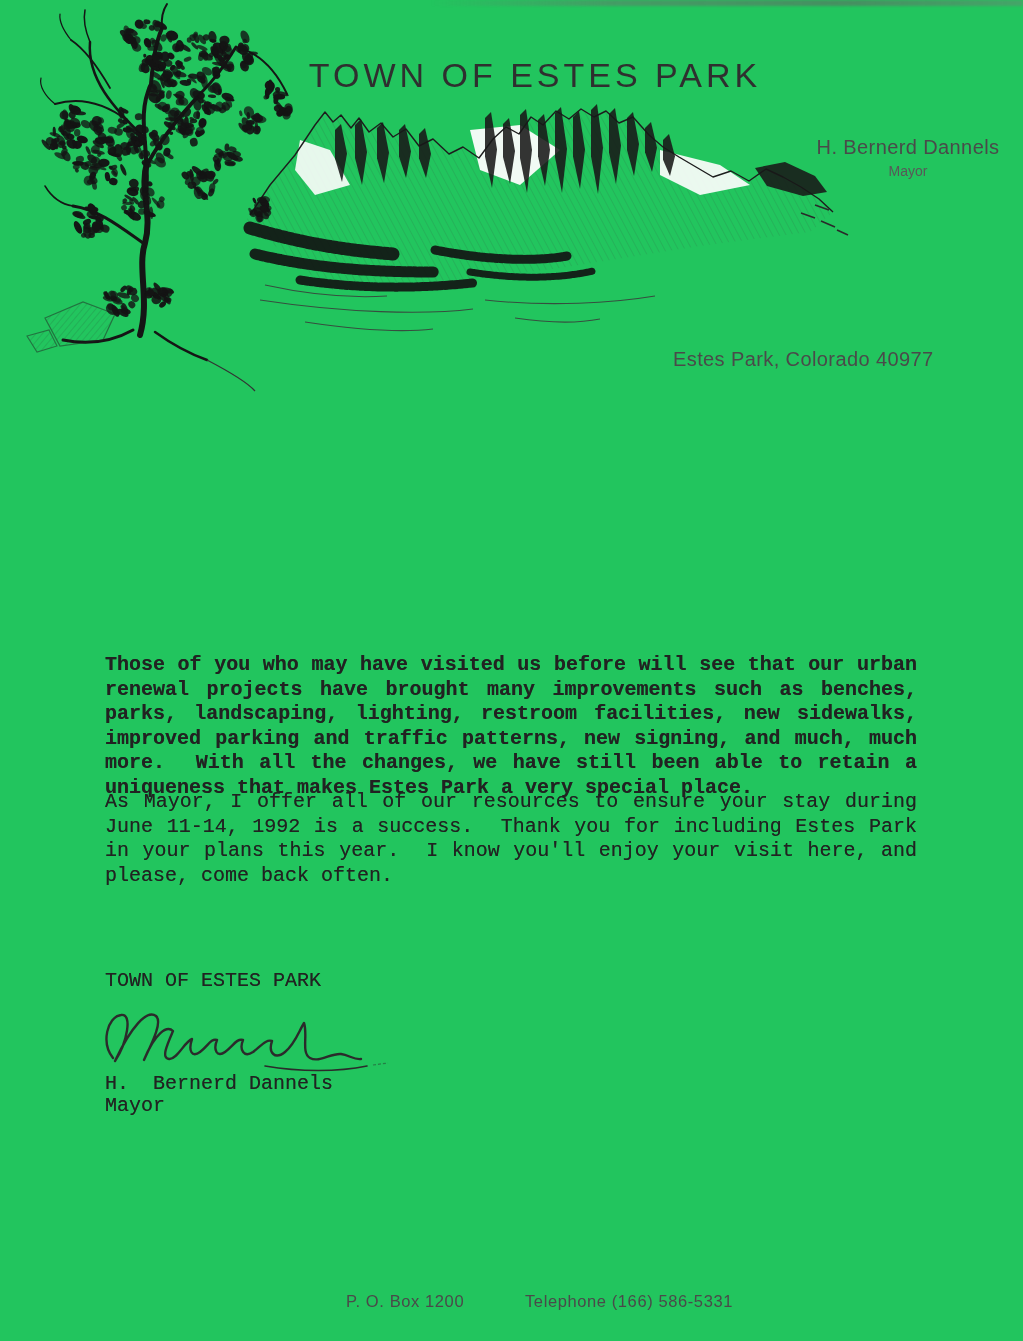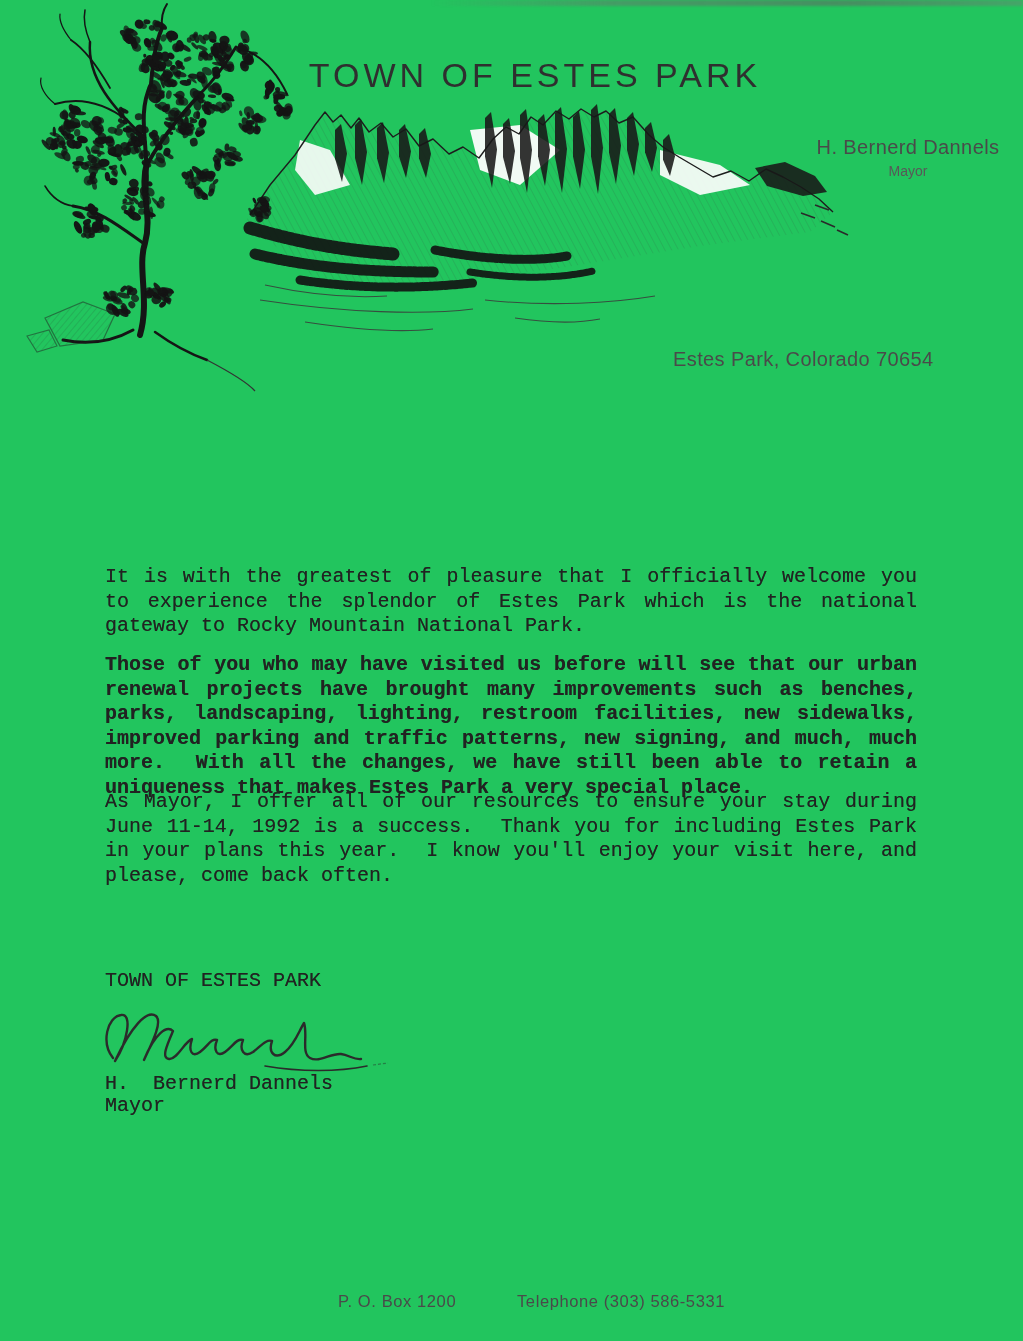--- a/index.html
+++ b/index.html
@@ -32,21 +32,21 @@
   .salutation{top:507px;}
   .p1{top:565px;}
   .p2{top:653px;font-weight:bold;}
   .p3{top:790px;}
   .closing{top:929px;}
   .org-line{top:969px;}
   .signer-name{top:1072px;}
   .signer-title{top:1094px;}
   .signature{position:absolute;left:95px;top:1003px;width:300px;height:78px;}
   .footer-item{
-    position:absolute;top:1292px;font-size:16.5px;letter-spacing:.6px;color:#4a4a4a;
+    position:absolute;top:1292px;font-size:16.5px;letter-spacing:.6px;color:#4a4a4a;margin-left:8px;
   }
   .footer-pobox{left:338px;}
   .footer-phone{left:517px;}
 </style>
 </head>
 <body>
 
 <div class="page">
 
   <div class="scan-strip"></div>
@@ -675,32 +675,31 @@
         <ellipse cx="267.0" cy="110.7" rx="2.4" ry="4.2" transform="rotate(40 267.0 110.7)" fill="#141414" opacity="0.89"></ellipse>
         <ellipse cx="267.2" cy="113.0" rx="5.4" ry="2.6" transform="rotate(0 267.2 113.0)" fill="#141414" opacity="0.82"></ellipse>
       </g>
   </svg>
 
   <div class="lh-title">TOWN OF ESTES PARK</div>
   <div class="mayor-block">
     <div class="mayor-name">H. Bernerd Dannels</div>
     <div class="mayor-title">Mayor</div>
   </div>
-  <div class="lh-address">Estes Park, Colorado 70654</div>
-
-  <div class="typed para p1">It is with the greatest of pleasure that I officially welcome you to experience the splendor of Estes Park which is the national gateway to Rocky Mountain National Park.</div>
+  <div class="lh-address">Estes Park, Colorado 40977</div>
+
   <div class="typed para p2">Those of you who may have visited us before will see that our urban renewal projects have brought many improvements such as benches, parks, landscaping, lighting, restroom facilities, new sidewalks, improved parking and traffic patterns, new signing, and much, much more.&nbsp; With all the changes, we have still been able to retain a uniqueness that makes Estes Park a very special place.</div>
   <div class="typed para p3">As Mayor, I offer all of our resources to ensure your stay during June 11-14, 1992 is a success.&nbsp; Thank you for including Estes Park in your plans this year.&nbsp; I know you'll enjoy your visit here, and please, come back often.</div>
   <div class="typed org-line">TOWN OF ESTES PARK</div>
 
   <svg class="signature" viewBox="0 0 300 78">
     <path d="M18,55 C6,40 12,14 26,12 C38,10 32,40 20,58 C36,24 52,6 61,13 C68,19 56,42 49,57 C60,30 72,22 78,28 C72,42 66,55 74,56 C82,57 90,38 97,36 C93,48 97,55 105,49 C113,43 116,35 122,37 C118,47 122,55 130,49 C138,43 142,35 148,37 C144,47 149,55 158,49 C166,43 171,36 177,38 C173,50 180,57 190,49 C200,41 204,28 209,20 C213,32 206,50 215,55 C224,60 236,50 246,51 C254,52 259,57 266,56" fill="none" stroke="#2b2b2b" stroke-width="2.4" stroke-linecap="round" stroke-linejoin="round"></path>
     <path d="M170,63 C205,69 243,69 272,63" fill="none" stroke="#2b2b2b" stroke-width="1.6" stroke-linecap="round"></path>
     <path d="M278,62 L293,60" fill="none" stroke="#2b2b2b" stroke-width="1.2" opacity="0.45" stroke-dasharray="3 2"></path>
   </svg>
 
   <div class="typed signer-name">H.&nbsp; Bernerd Dannels</div>
   <div class="typed signer-title">Mayor</div>
 
   <div class="footer-item footer-pobox">P. O. Box 1200</div>
-  <div class="footer-item footer-phone">Telephone (303) 586-5331</div>
+  <div class="footer-item footer-phone">Telephone (166) 586-5331</div>
 
 </div>
 
 </body></html>

